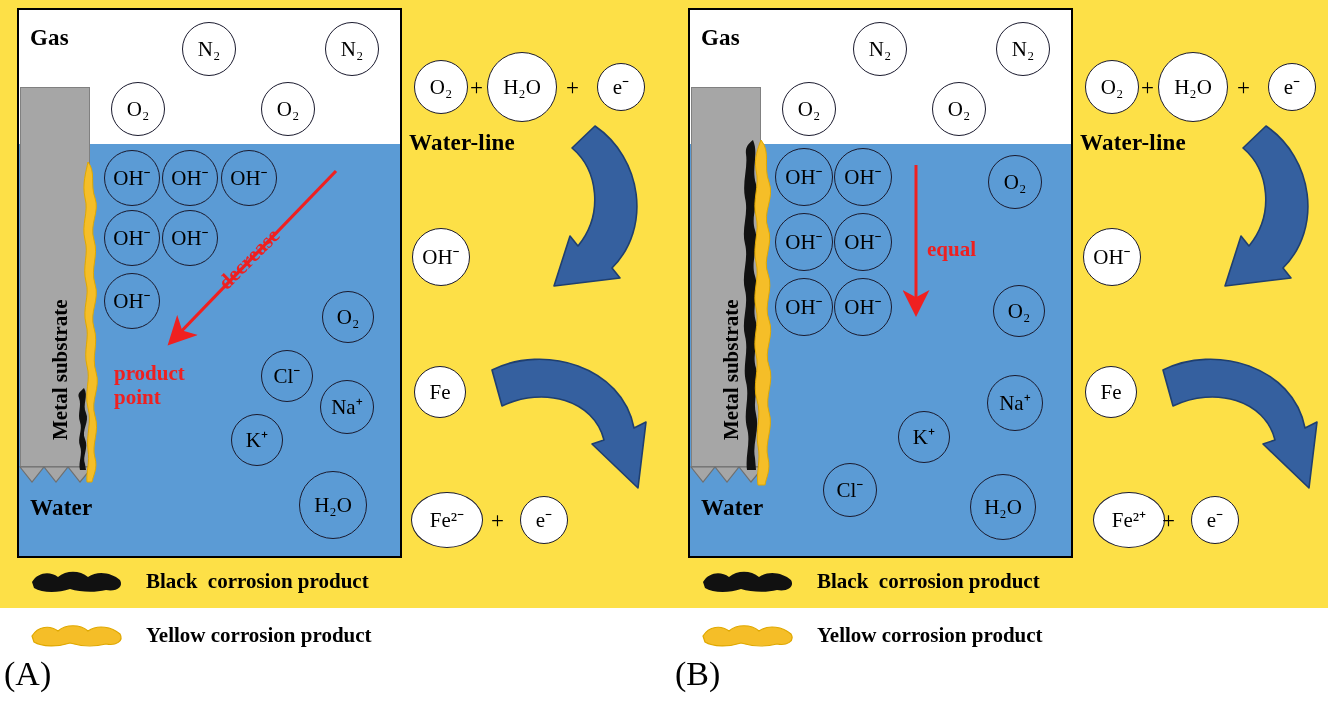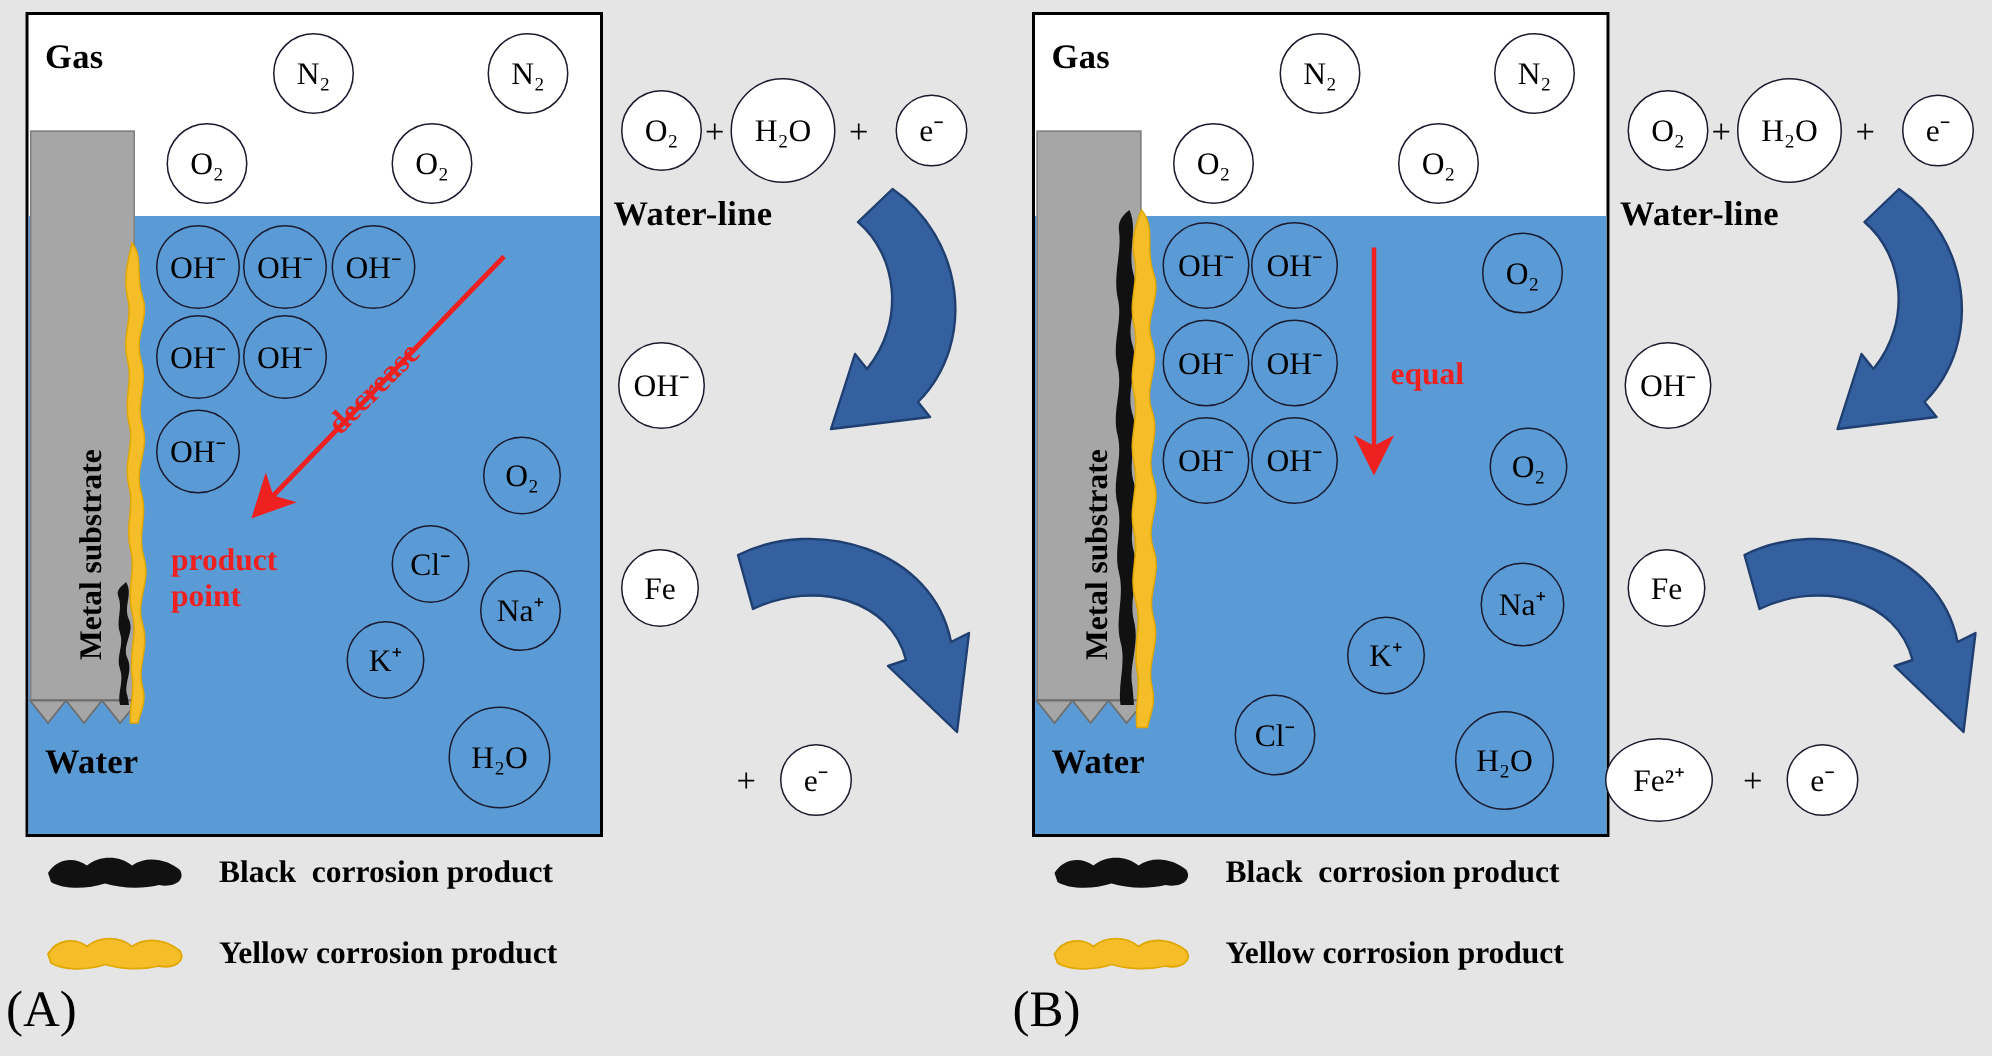--- a/index.html
+++ b/index.html
@@ -1,17 +1,17 @@
 <!DOCTYPE html>
 <html><head>
 <meta charset="utf-8">
 <style>
   html,body{margin:0;padding:0;background:#fff;}
   body{width:1328px;height:704px;font-family:"Liberation Serif",serif;overflow:hidden;}
-  .stage{position:relative;width:1328px;height:704px;background:#e5e5e5;}
+  .stage{position:relative;width:1328px;height:608px;background:#fde047;}
 
   .panel{position:absolute;top:0;height:704px;}
   .panel-a{left:0;width:664px;}
   .panel-b{left:671px;width:657px;}
 
   
   .cell{position:absolute;border:2px solid #000;background:#fff;box-sizing:border-box;}
   .water{position:absolute;left:0;right:0;bottom:0;background:#5b9bd5;}
   .gaslabel,.waterlabel{position:absolute;font-weight:bold;font-size:23px;color:#000;letter-spacing:.2px;}
 
@@ -155,20 +155,23 @@
       <span>OH⁻</span>
     </div>
     <svg style="position:absolute;left:492px;top:118px;" width="165" height="180">
       <path d="M103,8 C150,40 160,110 120,150 L128,160 L62,168 L78,118 L86,128
                C112,96 106,52 80,30 Z" fill="#35609f" stroke="#1f3f70" stroke-width="1.6" stroke-linejoin="round"></path>
     </svg>
 
     <div class="mol white" style="left:414px;top:366px;width:52px;height:52px;">
       <span>Fe</span>
     </div>
+    <div class="mol white" style="left:411px;top:492px;width:72px;height:56px;border-radius:50%;">
+      <span>Fe²⁻</span>
+    </div>
     <div class="plus" style="left:491px;top:508px;">+</div>
     <div class="mol white" style="left:520px;top:496px;width:48px;height:48px;">
       <span>e⁻</span>
     </div>
     <svg style="position:absolute;left:482px;top:348px;" width="175" height="180">
       <path d="M10,22 C62,-4 140,18 152,80 L164,74 L156,140 L110,96 L122,92
                C112,52 62,38 20,58 Z" fill="#35609f" stroke="#1f3f70" stroke-width="1.6" stroke-linejoin="round"></path>
     </svg>
 
     <div class="legrow" style="left:28px;top:568px;">
@@ -300,21 +303,21 @@
       <span>OH⁻</span>
     </div>
     <svg style="position:absolute;left:492px;top:118px;" width="165" height="180">
       <path d="M103,8 C150,40 160,110 120,150 L128,160 L62,168 L78,118 L86,128
                C112,96 106,52 80,30 Z" fill="#35609f" stroke="#1f3f70" stroke-width="1.6" stroke-linejoin="round"></path>
     </svg>
 
     <div class="mol white" style="left:414px;top:366px;width:52px;height:52px;">
       <span>Fe</span>
     </div>
-    <div class="mol white" style="left:399px;top:492px;width:72px;height:56px;border-radius:50%;">
+    <div class="mol white" style="left:422px;top:492px;width:72px;height:56px;border-radius:50%;">
       <span>Fe²⁺</span>
     </div>
     <div class="plus" style="left:491px;top:508px;">+</div>
     <div class="mol white" style="left:520px;top:496px;width:48px;height:48px;">
       <span>e⁻</span>
     </div>
     <svg style="position:absolute;left:482px;top:348px;" width="175" height="180">
       <path d="M10,22 C62,-4 140,18 152,80 L164,74 L156,140 L110,96 L122,92
                C112,52 62,38 20,58 Z" fill="#35609f" stroke="#1f3f70" stroke-width="1.6" stroke-linejoin="round"></path>
     </svg>

